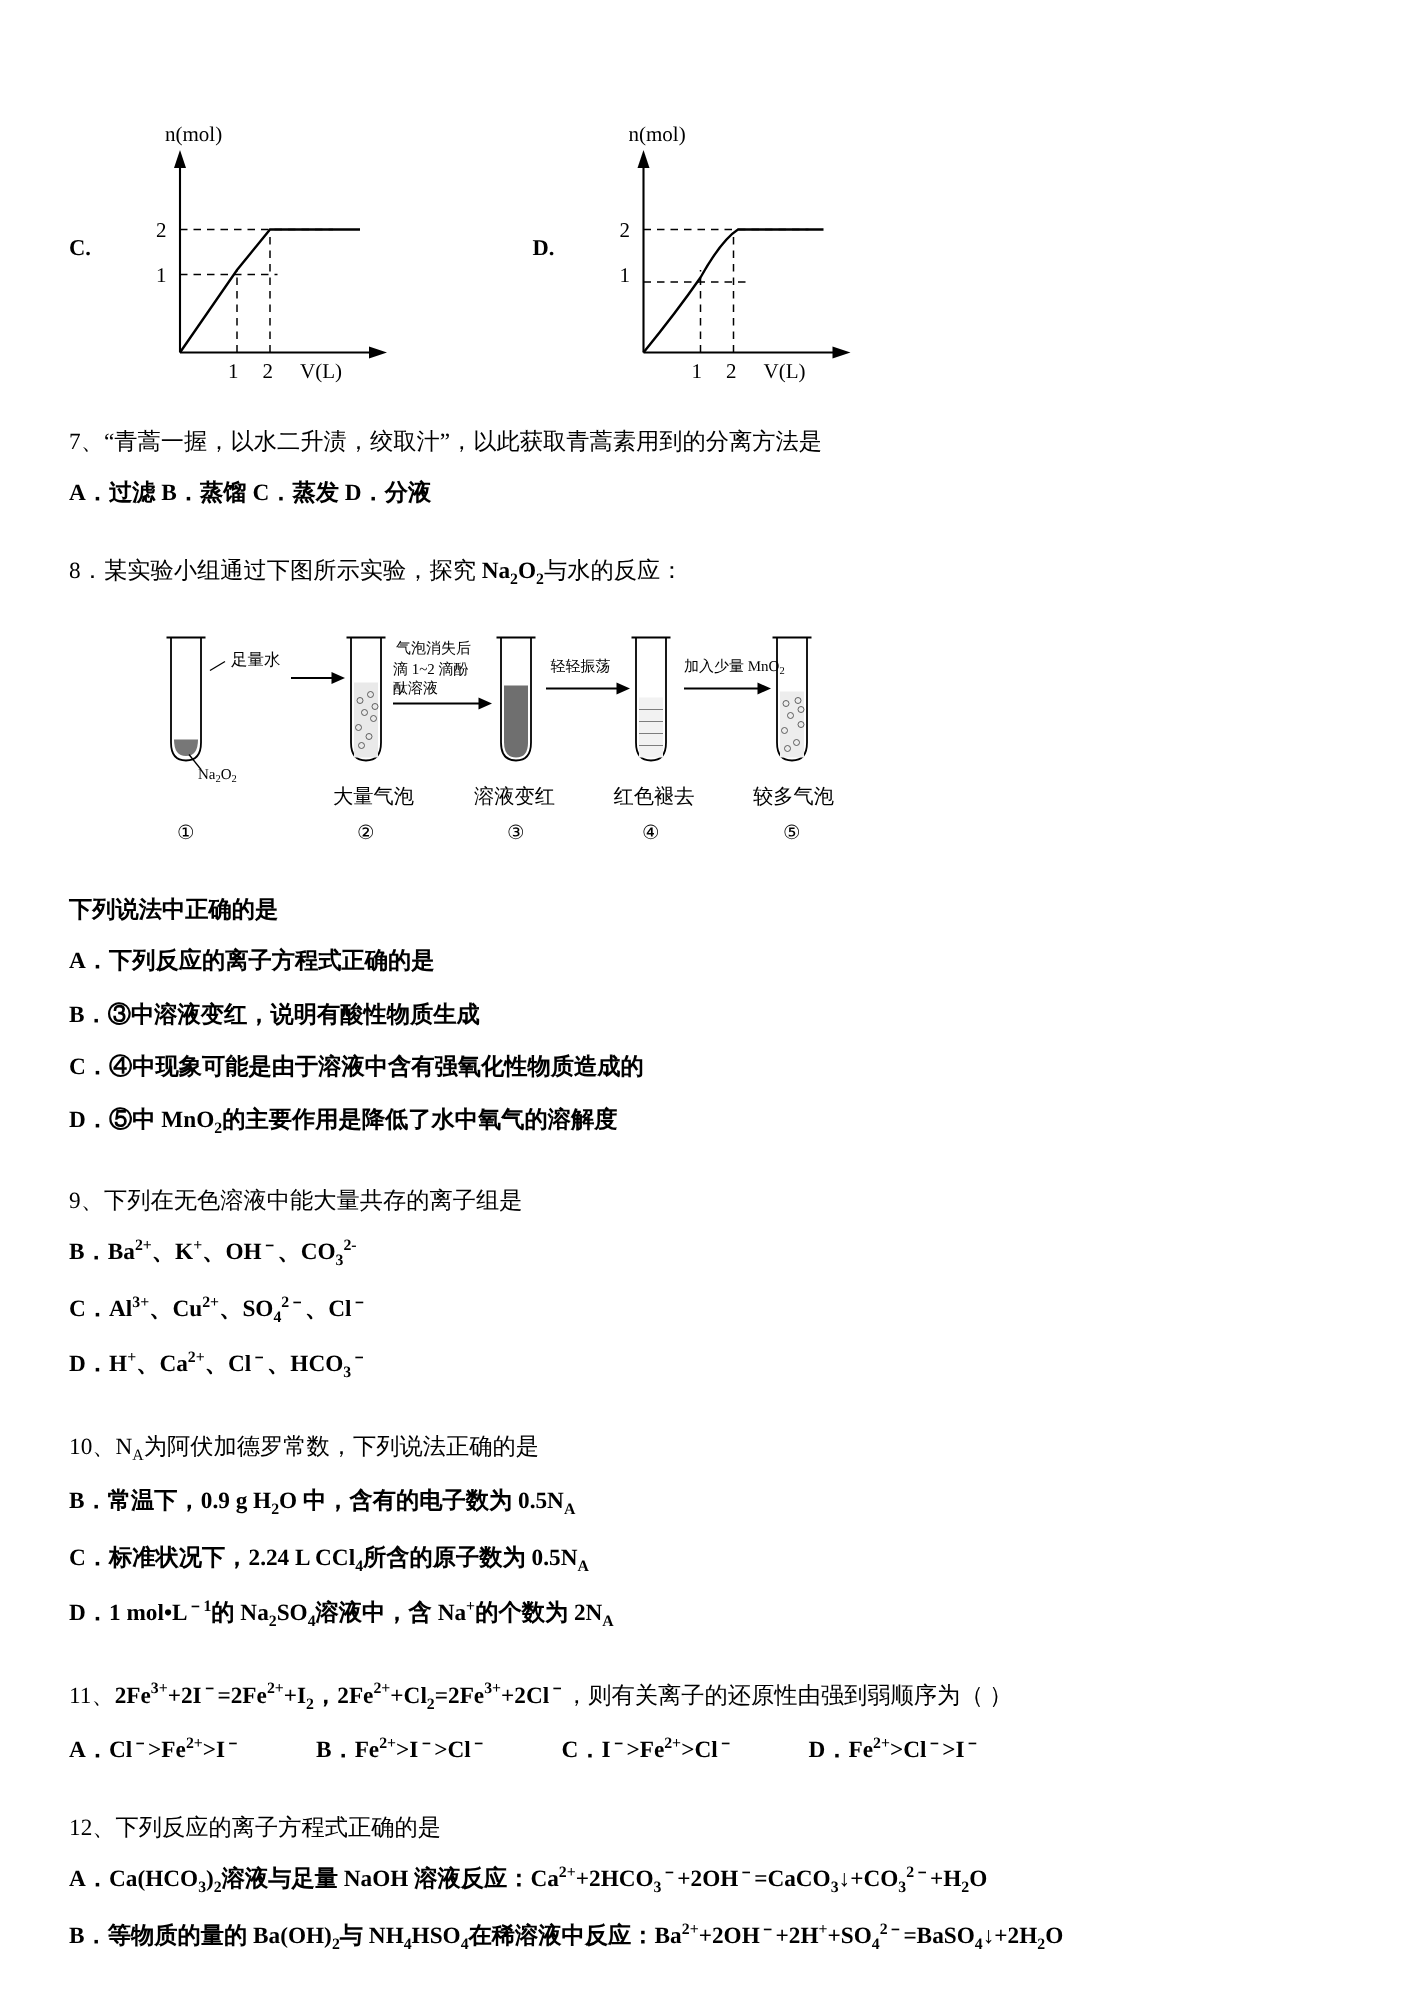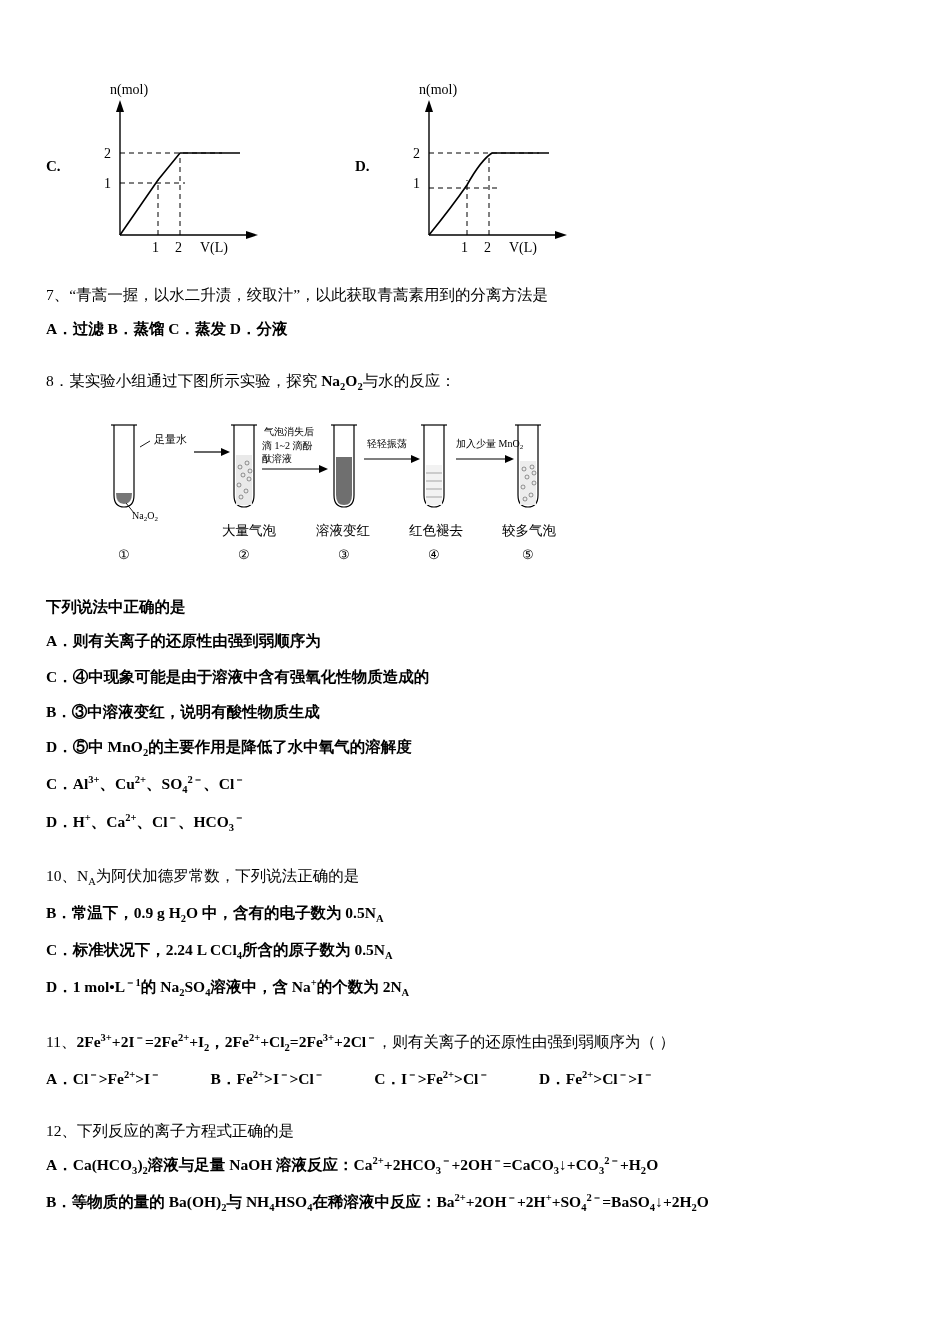--- a/index.html
+++ b/index.html
@@ -238,25 +238,27 @@
 
       <text x="34" y="152" font-size="13">①</text>
       <text x="154" y="152" font-size="13">②</text>
       <text x="254" y="152" font-size="13">③</text>
       <text x="344" y="152" font-size="13">④</text>
       <text x="438" y="152" font-size="13">⑤</text>
     </svg>
   </div>
 
   <div class="qline bold">下列说法中正确的是</div>
-  <div class="opt">A．则有关离子的还原性由强到弱顺序为</div>
+  <div class="opt">A．下列反应的离子方程式正确的是</div>
+  <div class="opt">B．③中溶液变红，说明有酸性物质生成</div>
   <div class="opt">C．④中现象可能是由于溶液中含有强氧化性物质造成的</div>
-  <div class="opt">B．③中溶液变红，说明有酸性物质生成</div>
   <div class="opt">D．⑤中 MnO<sub>2</sub>的主要作用是降低了水中氧气的溶解度</div>
 
+  <div class="qline">9、下列在无色溶液中能大量共存的离子组是</div>
+  <div class="opt">B．Ba<sup>2+</sup>、K<sup>+</sup>、OH<sup>－</sup>、CO<sub>3</sub><sup>2-</sup></div>
   <div class="opt">C．Al<sup>3+</sup>、Cu<sup>2+</sup>、SO<sub>4</sub><sup>2－</sup>、Cl<sup>－</sup></div>
   <div class="opt">D．H<sup>+</sup>、Ca<sup>2+</sup>、Cl<sup>－</sup>、HCO<sub>3</sub><sup>－</sup></div>
 
   <div class="qline">10、N<sub>A</sub>为阿伏加德罗常数，下列说法正确的是</div>
   <div class="opt">B．常温下，0.9 g H<sub>2</sub>O 中，含有的电子数为 0.5N<sub>A</sub></div>
   <div class="opt">C．标准状况下，2.24 L CCl<sub>4</sub>所含的原子数为 0.5N<sub>A</sub></div>
   <div class="opt">D．1 mol•L<sup>－1</sup>的 Na<sub>2</sub>SO<sub>4</sub>溶液中，含 Na<sup>+</sup>的个数为 2N<sub>A</sub></div>
 
   <div class="qline">11、<b>2Fe<sup>3+</sup>+2I<sup>－</sup>=2Fe<sup>2+</sup>+I<sub>2</sub>，2Fe<sup>2+</sup>+Cl<sub>2</sub>=2Fe<sup>3+</sup>+2Cl<sup>－</sup></b>，则有关离子的还原性由强到弱顺序为（ ）</div>
   <div class="opt">A．Cl<sup>－</sup>&gt;Fe<sup>2+</sup>&gt;I<sup>－</sup><span class="sp" style="width:50px"></span>B．Fe<sup>2+</sup>&gt;I<sup>－</sup>&gt;Cl<sup>－</sup><span class="sp" style="width:50px"></span>C．I<sup>－</sup>&gt;Fe<sup>2+</sup>&gt;Cl<sup>－</sup><span class="sp" style="width:50px"></span>D．Fe<sup>2+</sup>&gt;Cl<sup>－</sup>&gt;I<sup>－</sup></div>

